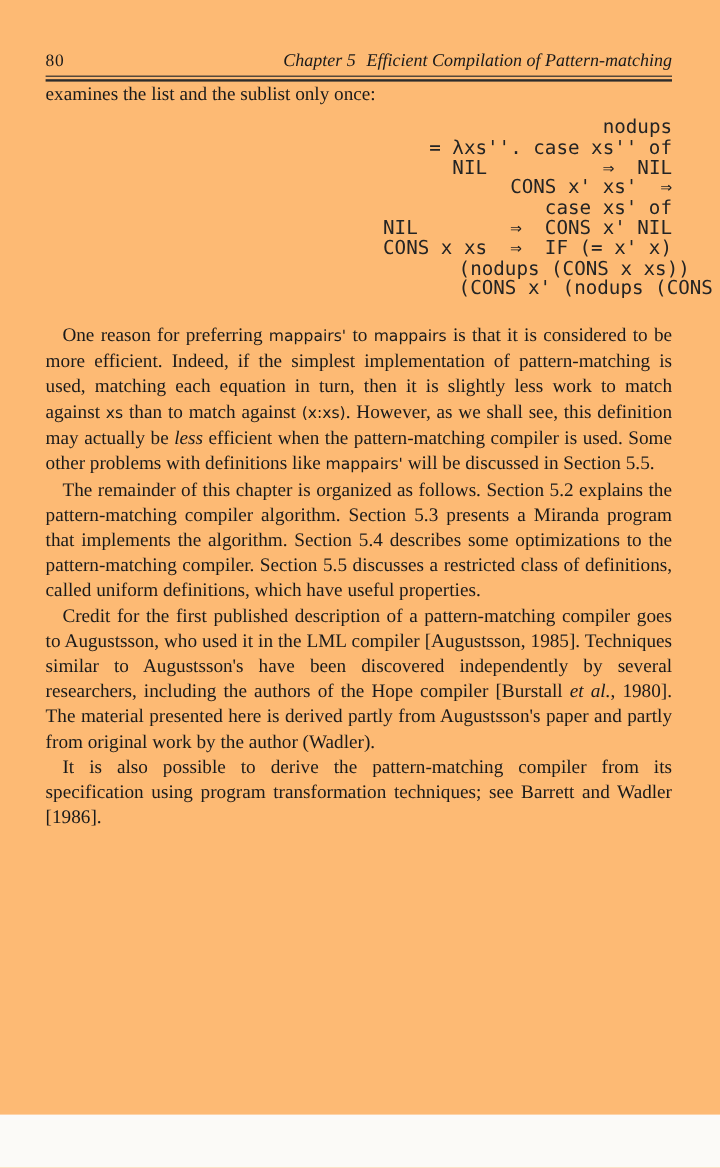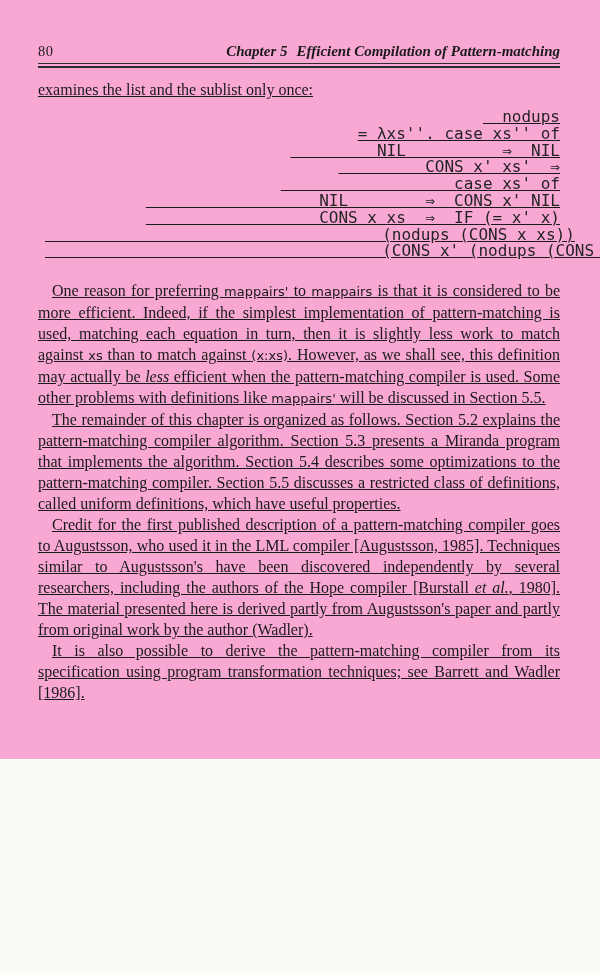--- a/index.html
+++ b/index.html
@@ -3,58 +3,57 @@
 <meta charset="utf-8">
 <style>
   html, body {
     margin: 0;
     padding: 0;
     background: #fbfaf7;
   }
   .page {
     position: relative;
     width: 600px;
-    height: 759px;
+    height: 929px;
     box-sizing: border-box;
     padding: 42px 40px 12px 38px;
-    background: #f9a8d4;
+    background: #fdba74;
     color: #1a1a1a;
     font-family: "Liberation Serif", serif;
     overflow: hidden;
   }
   .header {
     display: flex;
     justify-content: space-between;
     align-items: baseline;
     line-height: 18px;
   }
   .page-number {
     font-size: 14.5px;
     letter-spacing: 0.5px;
   }
   .chapter-header {
     font-style: italic;
-    font-weight: bold;
+    font-weight: normal;
     font-size: 15px;
   }
   .chapter-header .chapter-label {
     margin-right: 9px;
   }
   .header-rule {
     margin-top: 3px;
     height: 2px;
     border-top: 1px solid #2c2c2c;
     border-bottom: 2px solid #2c2c2c;
   }
   .body-text {
-    margin-top: 11px;
+    margin-top: 0;
     font-size: 16px;
     line-height: 21px;
     text-align: justify;
-    text-decoration: underline;
   }
   .body-text p {
     margin: 0;
   }
   .body-text p.indent {
     text-indent: 14px;
   }
   .icode {
     font-family: "DejaVu Sans", sans-serif;
     font-size: 13px;

